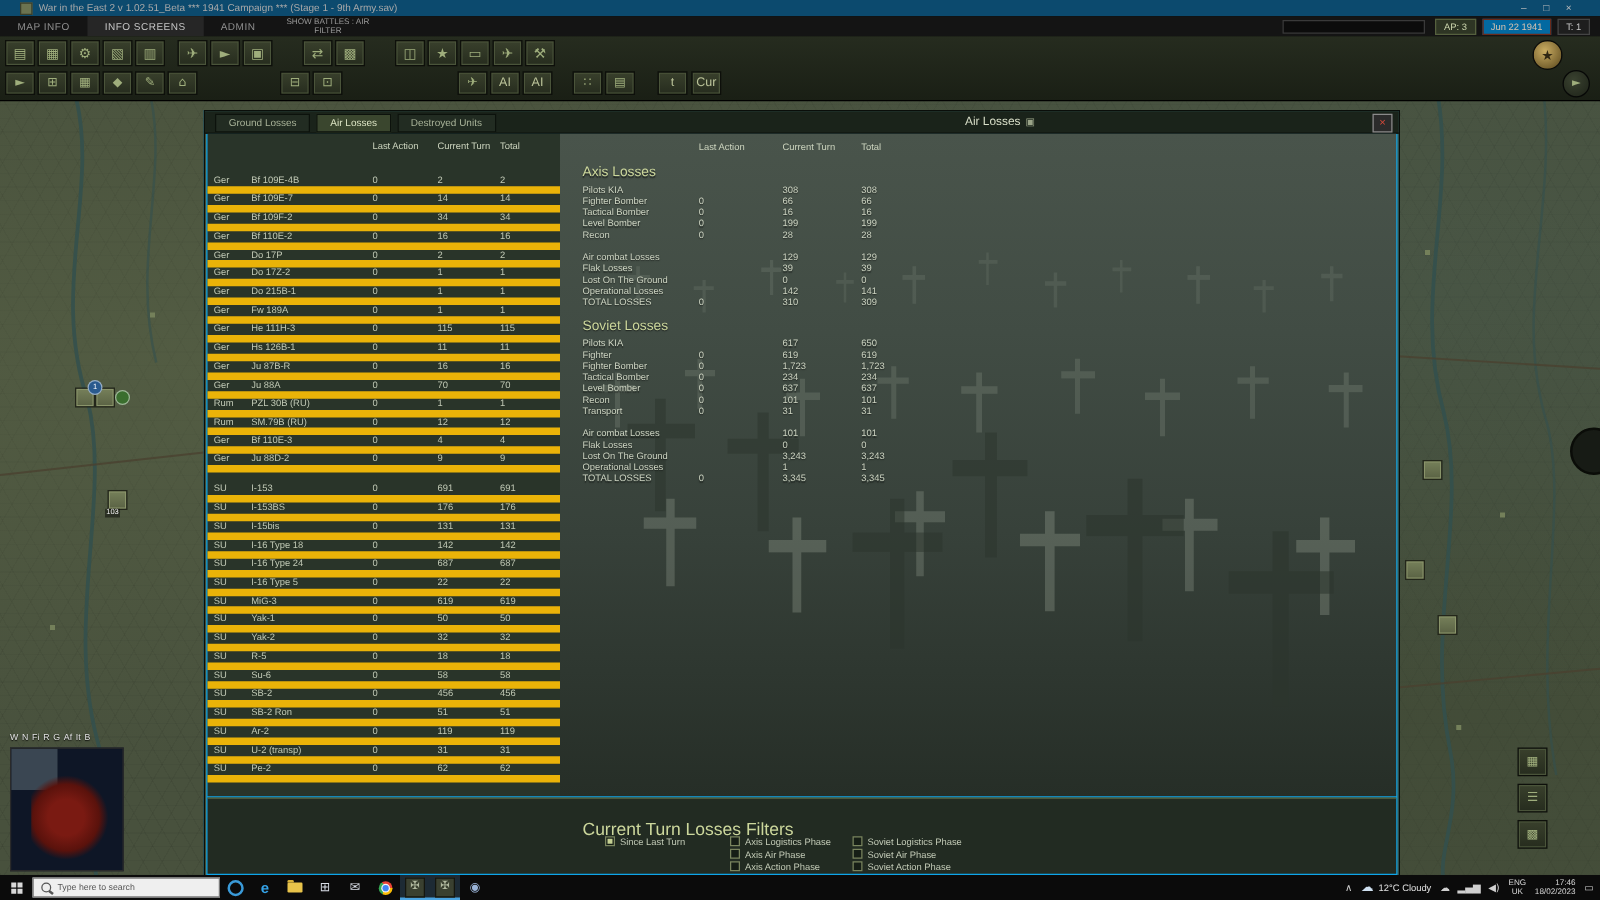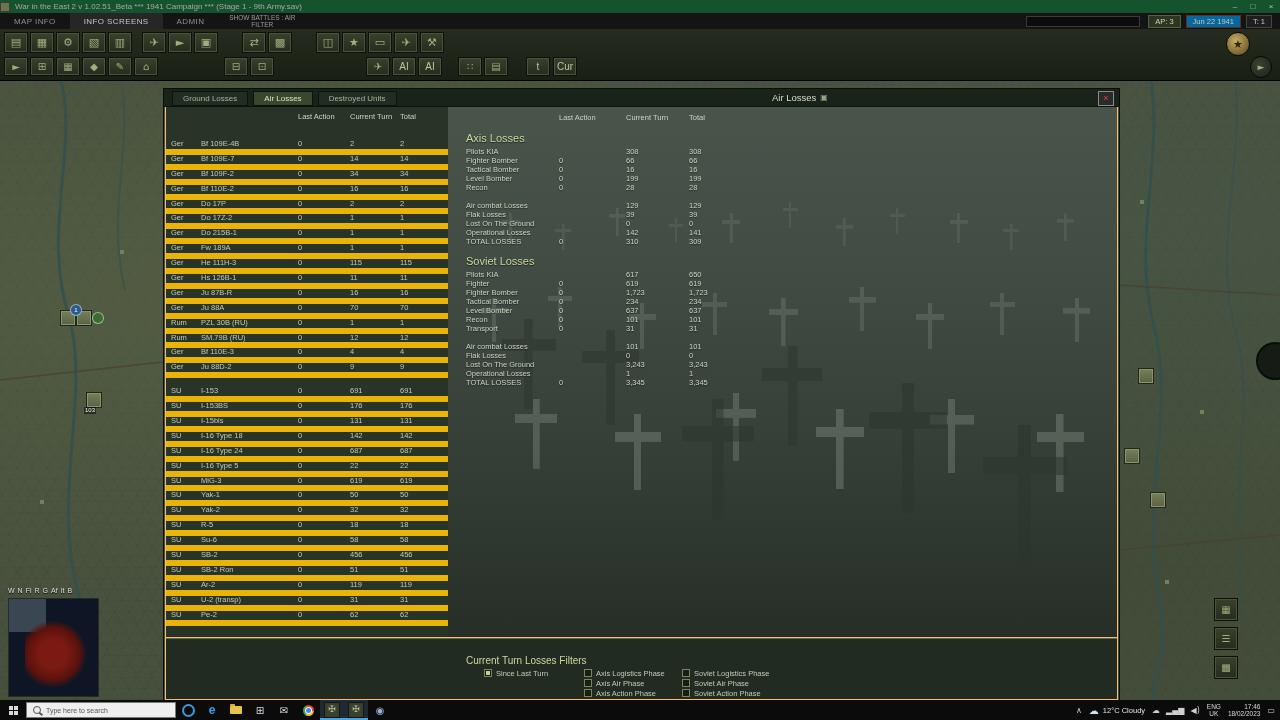--- a/index.html
+++ b/index.html
@@ -1,21 +1,21 @@
 <!DOCTYPE html>
 <html><head>
 <meta charset="utf-8">
 <style>
   html,body{margin:0;padding:0;background:#000;}
   #screen{position:relative;width:1280px;height:720px;overflow:hidden;background:#000;
           font-family:"Liberation Sans",sans-serif;-webkit-font-smoothing:antialiased;}
 
   
-  #titlebar{position:absolute;left:0;top:0;width:100%;height:13px;background:#14532d;
-            display:flex;align-items:center;padding:0 0;box-sizing:border-box;z-index:40;}
+  #titlebar{position:absolute;left:0;top:0;width:100%;height:13px;background:#0c4a6e;
+            display:flex;align-items:center;padding:0 16px;box-sizing:border-box;z-index:40;}
   #titlebar .appico{width:8px;height:8px;background:#6b7350;border:1px solid #3a3f2a;margin-right:5px;}
   #titlebar .ttl{font-size:8px;color:#a8a8a8;white-space:nowrap;}
   #titlebar .wctrl{margin-left:auto;display:flex;}
   #titlebar .wbtn{width:18px;height:12px;font-size:8px;color:#bdbdbd;display:flex;align-items:center;justify-content:center;cursor:default;}
 
   
   #menubar{position:absolute;left:0;top:13px;width:100%;height:16px;background:#141414;
            display:flex;align-items:center;z-index:40;font-size:8px;color:#8f8f8f;}
   .menu-item{padding:0 14px;height:16px;display:flex;align-items:center;letter-spacing:.4px;}
   .menu-item.active{background:#262626;color:#c6c6c6;}
@@ -79,21 +79,21 @@
   #nation-row{position:absolute;left:8px;top:506px;width:92px;display:flex;gap:3px;}
   .nation-btn{font-size:7px;color:#e3e3e3;line-height:9px;text-shadow:0 1px 1px #000;}
   #side-circle{position:absolute;right:-14px;top:262px;width:34px;height:34px;border-radius:50%;
                background:#171b15;border:2px solid #0a0c08;}
   #side-buttons{position:absolute;right:42px;top:518px;display:flex;flex-direction:column;gap:6px;}
   .side-btn{width:22px;height:21px;background:linear-gradient(#39402c,#262c1e);border:1px solid #0d0f0a;
             box-shadow:inset 0 0 0 1px #4a543a;color:#9fae7c;font-size:10px;display:flex;align-items:center;
             justify-content:center;font-family:"DejaVu Sans",sans-serif;}
 
   
-  #dialog{position:absolute;left:163px;top:88px;width:955px;height:612px;background:#fdba74;
+  #dialog{position:absolute;left:163px;top:88px;width:955px;height:612px;background:#0ea5e9;
           border:1px solid #0a0e0a;box-shadow:inset 0 0 0 1px #44503a;z-index:45;color:#c6cdbb;}
   #tabstrip{position:absolute;left:0;top:0;right:0;height:17px;background:#1a231a;border-bottom:1px solid #0c120c;}
   #tabs{position:absolute;left:8px;top:2px;display:flex;gap:5px;}
   .tab{padding:2px 10px;background:#222c22;border:1px solid #0c120c;color:#a8b298;font-size:8px;line-height:9px;cursor:default;}
   .tab.active{background:#3a462e;color:#dce4c4;}
   #dlg-titlewrap{position:absolute;left:608px;top:3px;display:flex;align-items:center;gap:4px;}
   #dlg-title{font-size:9.5px;color:#d8dec8;}
   #dlg-pin{font-size:8px;color:#9aa488;font-family:"DejaVu Sans",sans-serif;}
   #dlg-close{position:absolute;right:5px;top:2px;width:14px;height:13px;background:#2b2b2b;border:1px solid #8a8a8a;
              color:#d84a3a;font-size:9px;line-height:12px;text-align:center;cursor:default;}
@@ -120,21 +120,21 @@
   .sum-headrow{position:relative;height:10px;font-size:7.5px;color:#ccd4be;}
   .sum-headrow span,.sum-row .v{position:absolute;}
   .hv1{left:93px;} .hv2{left:160px;} .hv3{left:223px;}
   .sec-title{margin-top:9px;margin-bottom:3px;font-size:11px;color:#ccd79c;text-shadow:0 1px 1px rgba(0,0,0,.6);}
   .sum-row{position:relative;height:9px;line-height:9px;font-size:7.5px;color:#cdd4c2;text-shadow:0 1px 1px rgba(0,0,0,.5);}
   .sum-row .v1{left:93px;} .sum-row .v2{left:160px;} .sum-row .v3{left:223px;}
   .sum-row.spacer{height:9px;}
 
   
   #filters{position:absolute;left:2px;right:2px;bottom:2px;height:60px;background:#222b22;border-top:1px solid #5a6a42;}
-  #filters-title{position:absolute;left:300px;top:16px;font-size:10px;color:#ccd79c;}
+  #filters-title{position:absolute;left:300px;top:16px;font-size:14px;color:#ccd79c;}
   .f-col{position:absolute;top:29px;padding-left:13px;}
   .f-col1{left:305px;} .f-col2{left:405px;} .f-col3{left:503px;}
   .f-opt{display:flex;align-items:center;height:10px;font-size:7.5px;color:#c2cab6;white-space:nowrap;}
   .chk{width:6px;height:6px;border:1px solid #7a855f;background:#161e16;margin-right:4px;position:relative;}
   .chk.checked::after{content:"";position:absolute;left:1px;top:1px;right:1px;bottom:1px;background:#c4cf92;}
 
   
   #taskbar{position:absolute;left:0;top:700px;width:100%;height:20px;background:#0b0b0b;
            display:flex;align-items:center;z-index:60;}
   #start-btn{width:26px;height:20px;display:flex;align-items:center;justify-content:center;}

